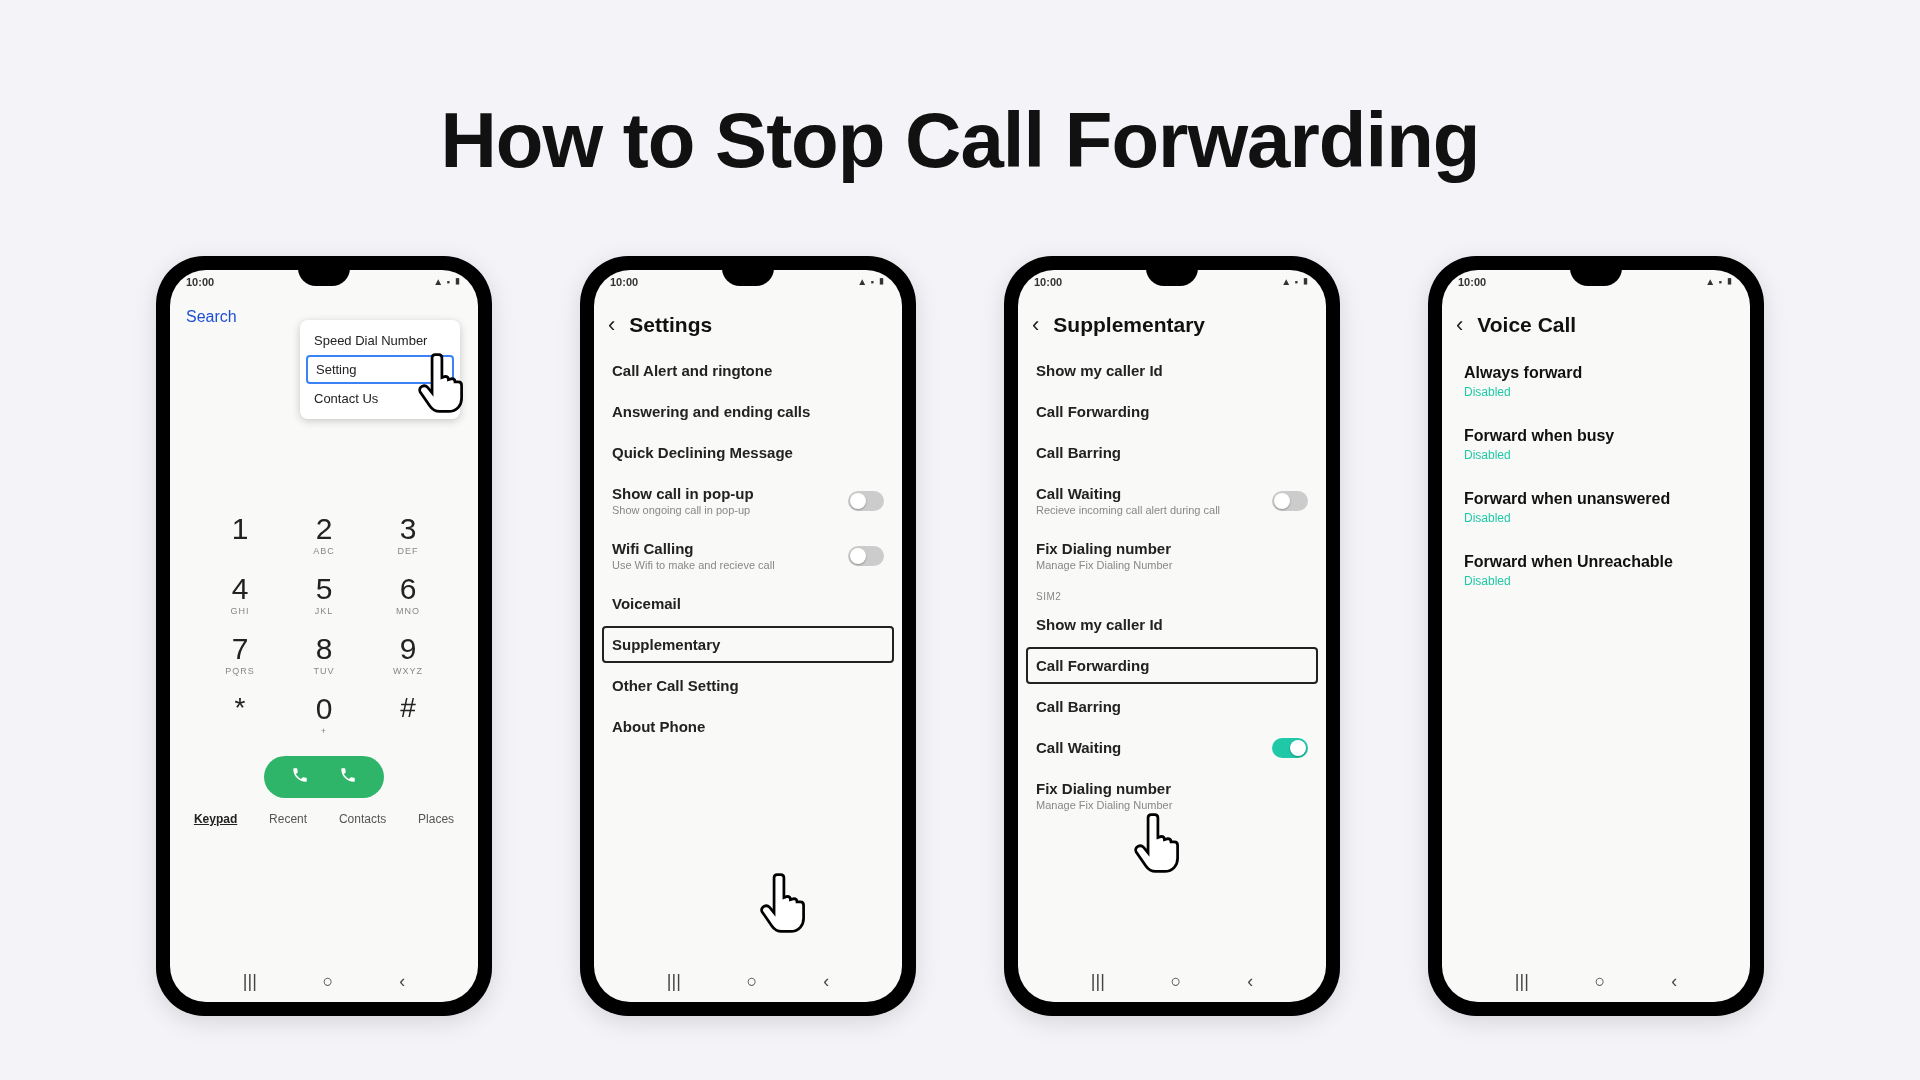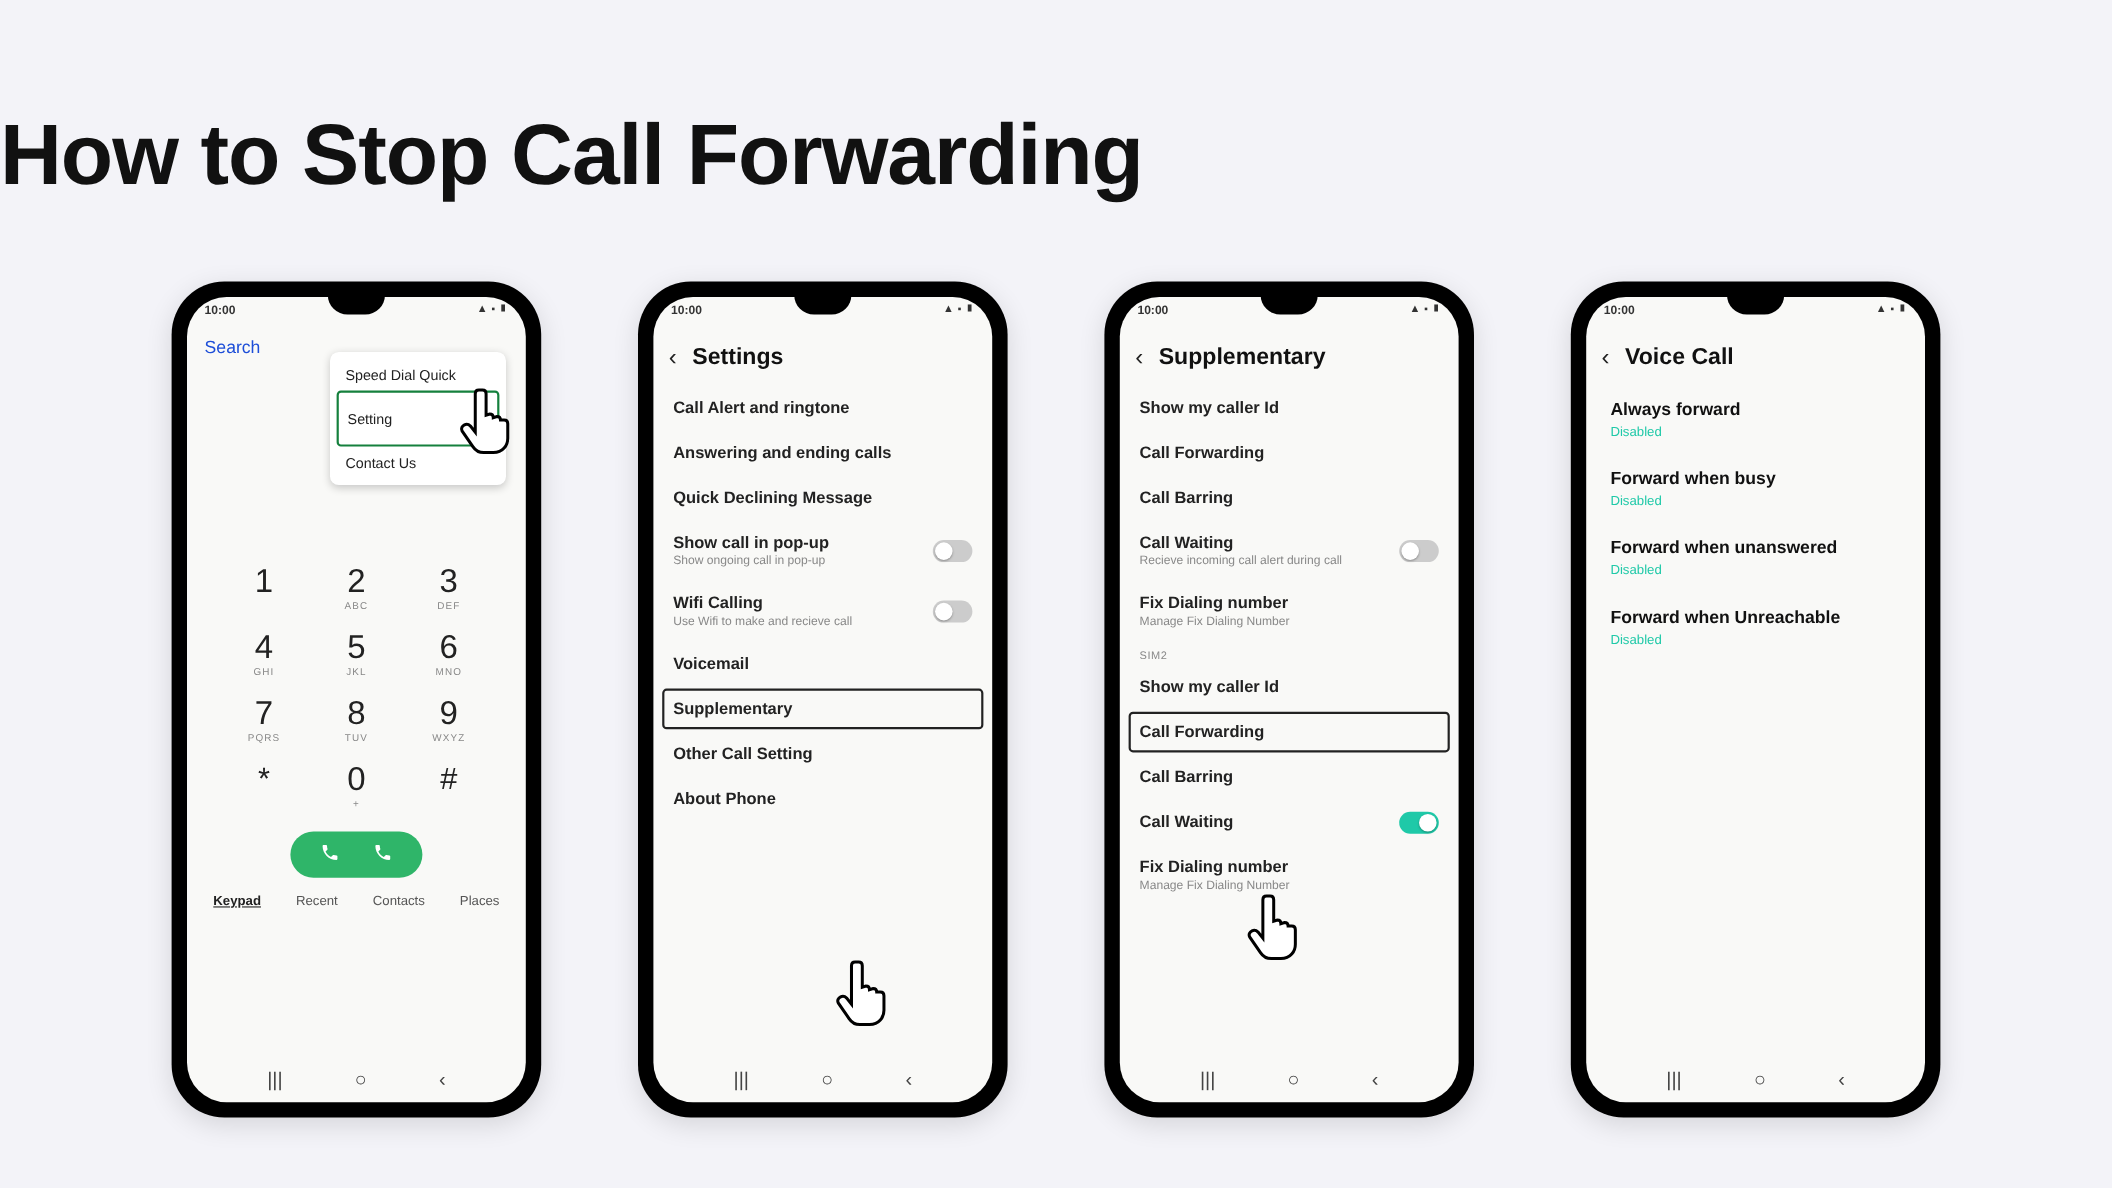--- a/index.html
+++ b/index.html
@@ -5,20 +5,21 @@
   * { box-sizing: border-box; margin: 0; padding: 0; }
   body {
     background: #f3f3f8;
     font-family: -apple-system, BlinkMacSystemFont, "Segoe UI", Arial, sans-serif;
     width: 1920px;
     height: 1080px;
     overflow: hidden;
     position: relative;
   }
   .title {
+    text-align: center;
     font-size: 78px;
     font-weight: 800;
     color: #111;
     margin-top: 95px;
     letter-spacing: -1px;
   }
   .phones {
     display: flex;
     justify-content: center;
     gap: 88px;
@@ -92,24 +93,24 @@
     box-shadow: 0 2px 8px rgba(0,0,0,0.2);
     padding: 6px 0;
     z-index: 5;
   }
   .popup-item {
     padding: 7px 14px;
     font-size: 13px;
     color: #222;
   }
   .popup-item.boxed {
-    border: 2px solid #15803d;
+    border: 2px solid #3b82f6;
     border-radius: 4px;
     margin: 0 6px;
-    padding: 16px 8px;
+    padding: 5px 8px;
   }
   .keypad {
     margin-top: 180px;
     padding: 0 28px;
     display: grid;
     grid-template-columns: repeat(3, 1fr);
     row-gap: 16px;
     text-align: center;
   }
   .key .num { font-size: 30px; font-weight: 400; color: #222; }
@@ -213,21 +214,21 @@
   <div class="phone">
     <div class="notch"></div>
     <div class="screen">
       <div class="status-bar">
         <span>10:00</span>
         <span class="status-right">▲ ⬝ ▮</span>
       </div>
       <div class="search-row">Search</div>
 
       <div class="popup-menu">
-        <div class="popup-item">Speed Dial Quick</div>
+        <div class="popup-item">Speed Dial Number</div>
         <div class="popup-item boxed">Setting</div>
         <div class="popup-item">Contact Us</div>
       </div>
 
       <div class="keypad">
         <div class="key">
             <div class="num">1</div>
             <div class="sub"></div>
           </div>
         <div class="key">

